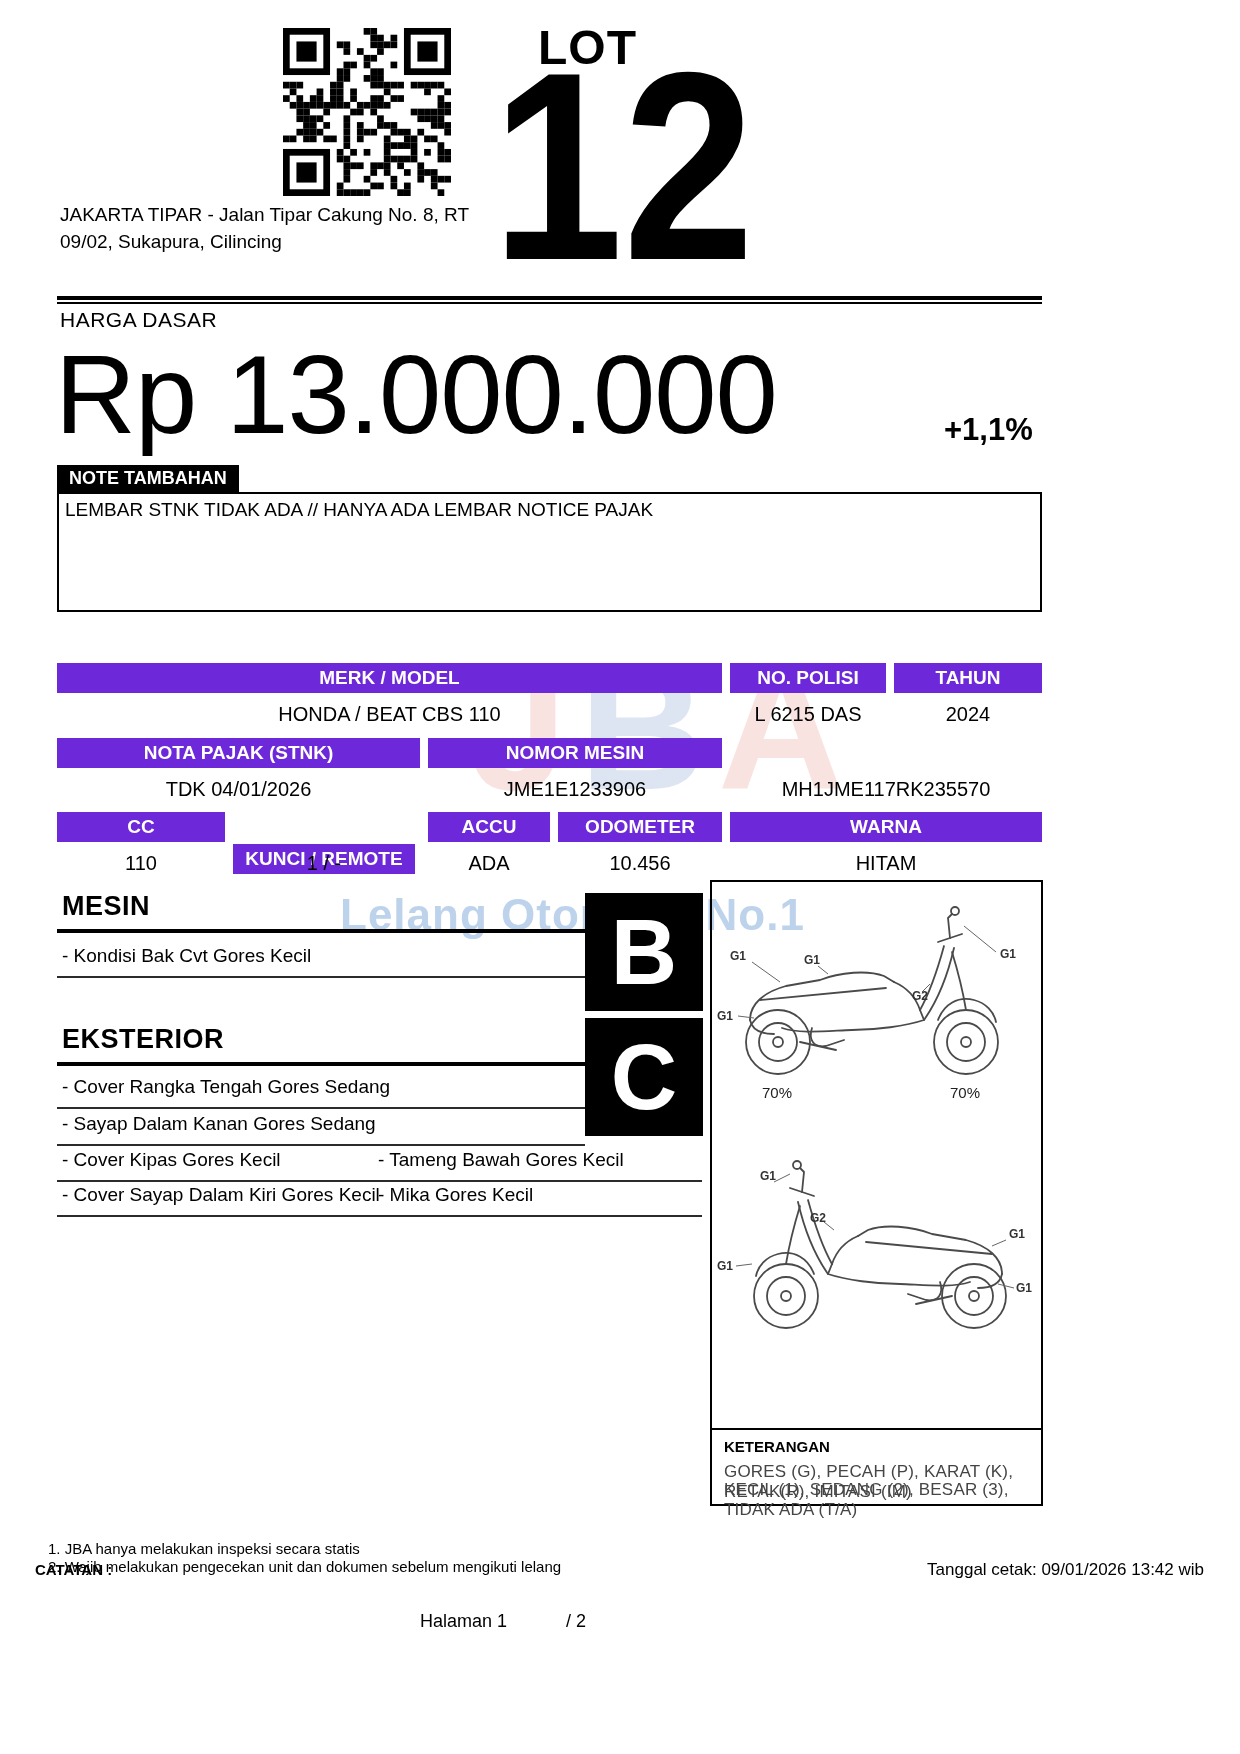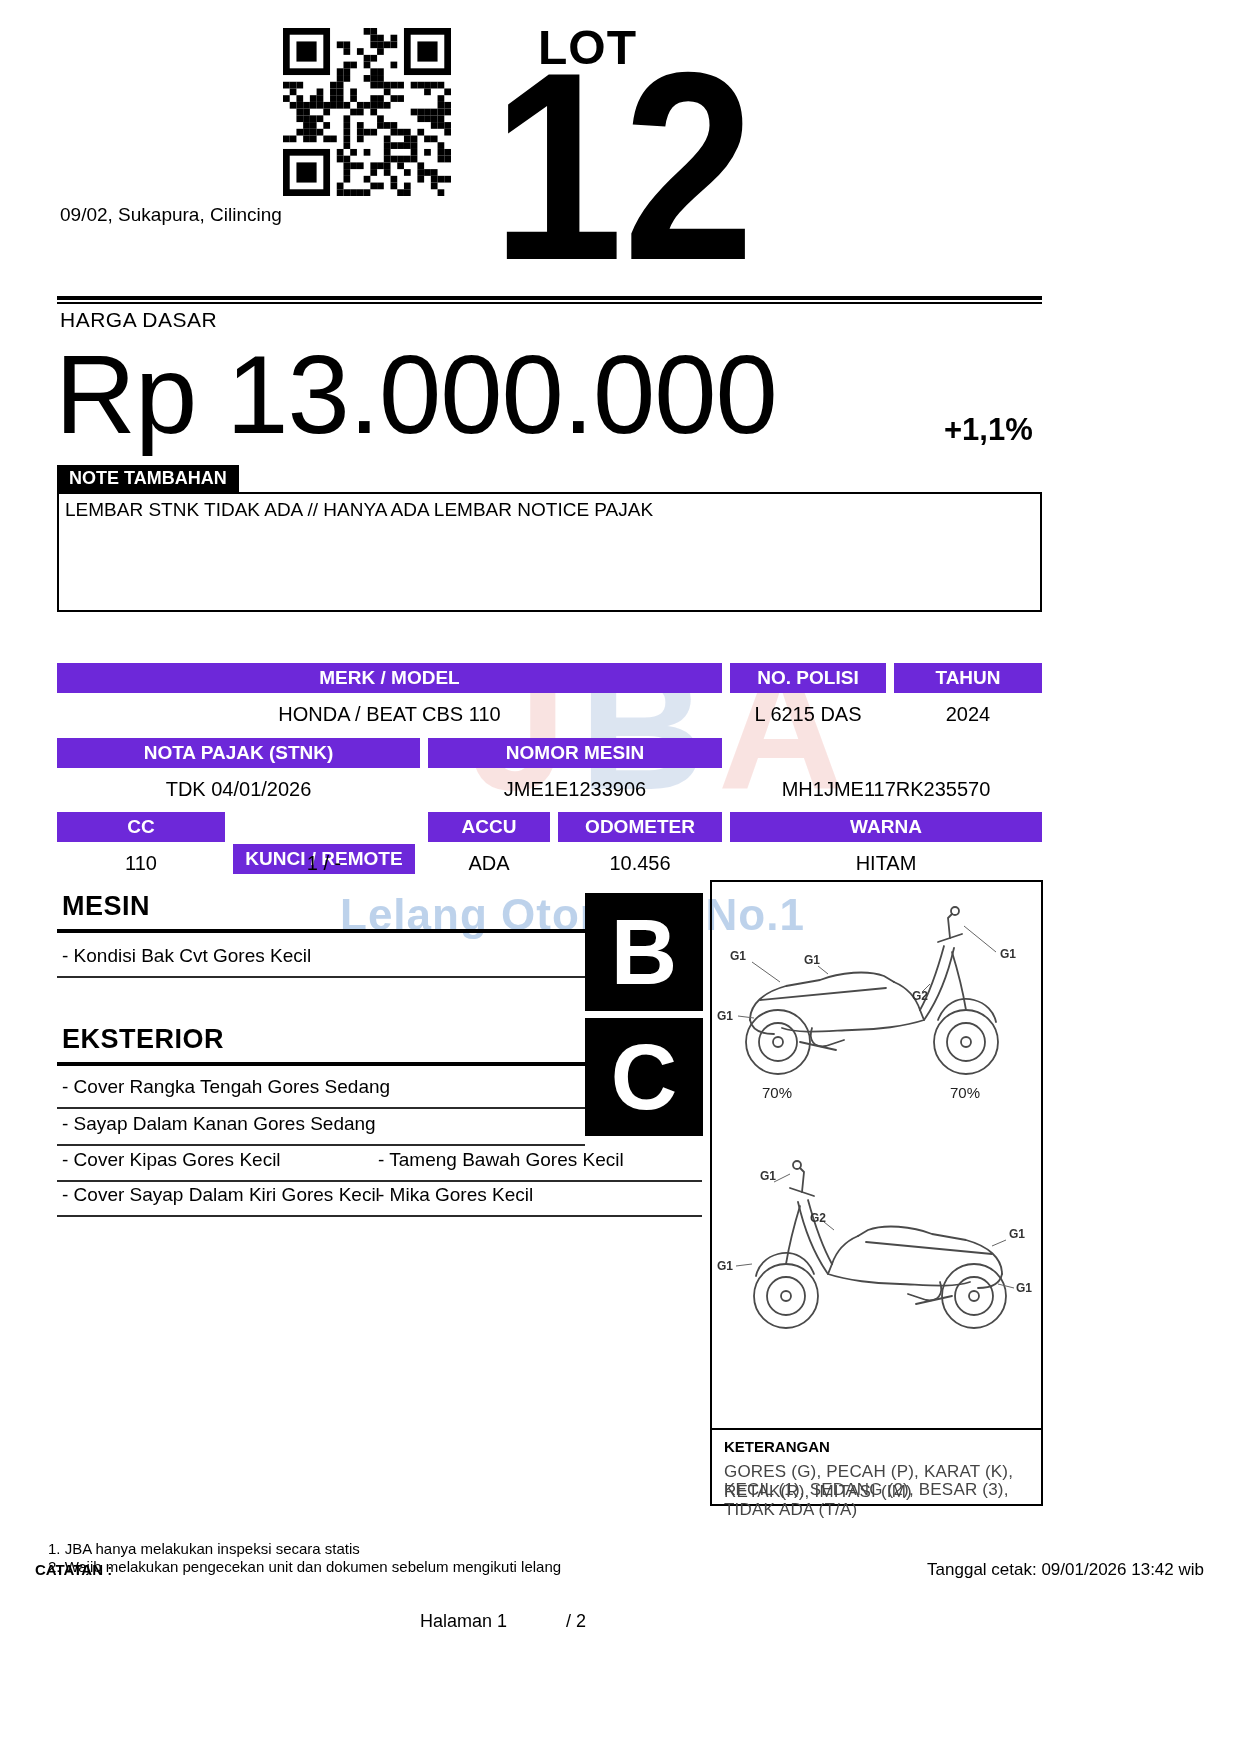--- a/index.html
+++ b/index.html
@@ -271,20 +271,21 @@
         <rect x="120.96" y="0.00" width="47.04" height="47.04" fill="#000"></rect>
         <rect x="127.68" y="6.72" width="33.60" height="33.60" fill="#fff"></rect>
         <rect x="134.40" y="13.44" width="20.16" height="20.16" fill="#000"></rect>
         <rect x="0.00" y="120.96" width="47.04" height="47.04" fill="#000"></rect>
         <rect x="6.72" y="127.68" width="33.60" height="33.60" fill="#fff"></rect>
         <rect x="13.44" y="134.40" width="20.16" height="20.16" fill="#000"></rect>
       </svg></div>
   <div class="lot-label">LOT</div>
   <div class="lot-number">12</div>
   <div class="addr">
+    <div>JAKARTA TIPAR - Jalan Tipar Cakung No. 8, RT</div>
     <div>09/02, Sukapura, Cilincing</div>
   </div>
 
   <div class="dbl-rule"></div>
 
   <div class="price-label">HARGA DASAR</div>
   <div class="price-amount">Rp 13.000.000</div>
   <div class="price-change">+1,1%</div>
 
   <div class="note-chip">NOTE TAMBAHAN</div>

